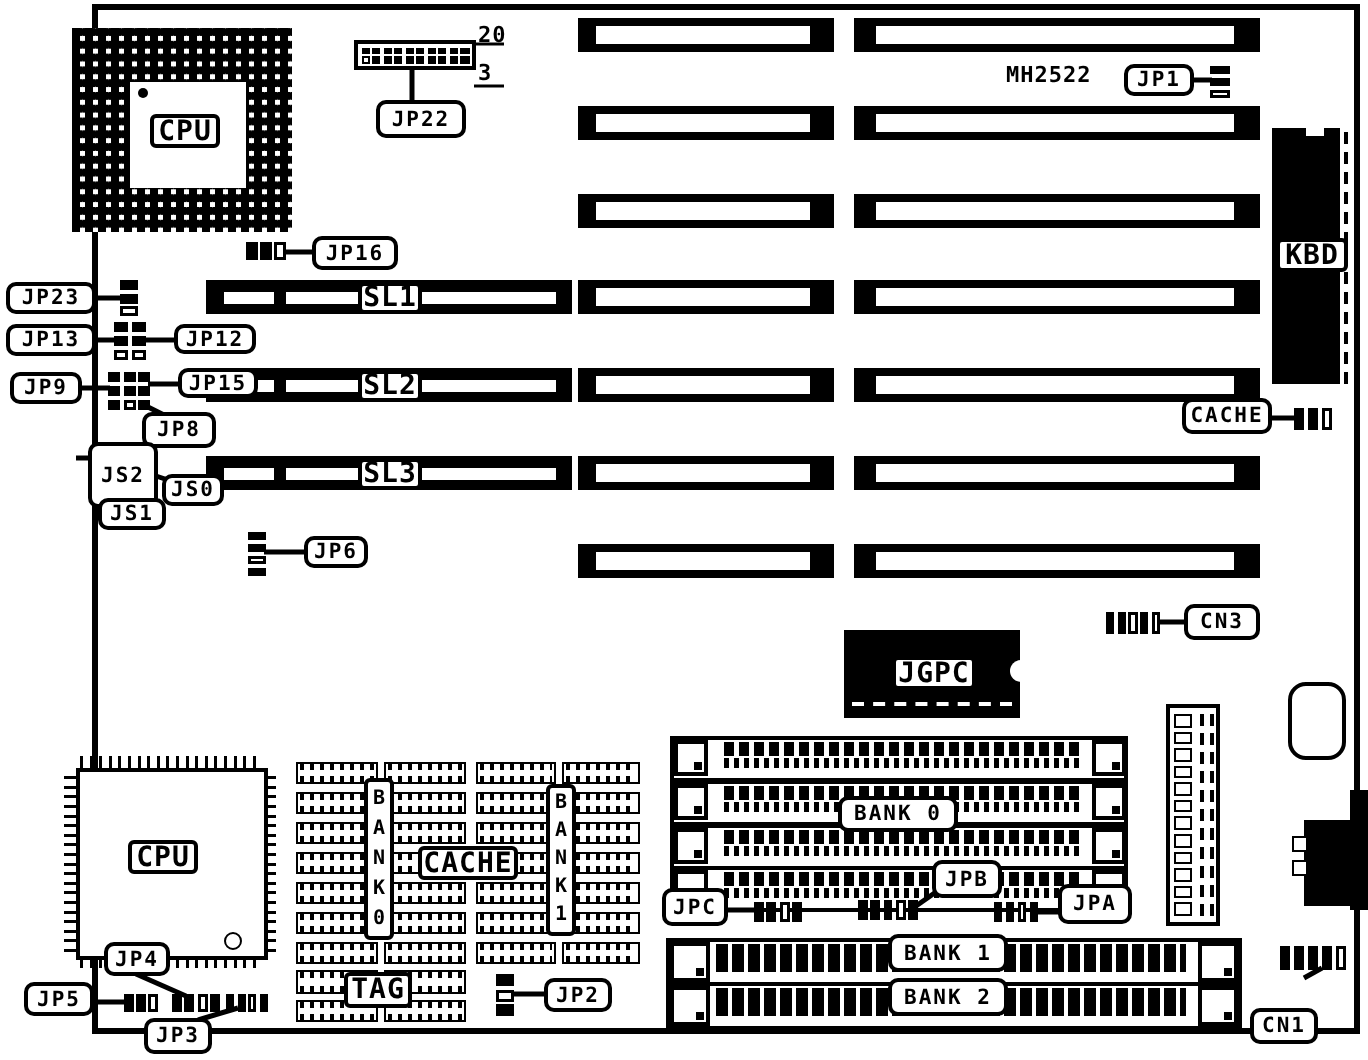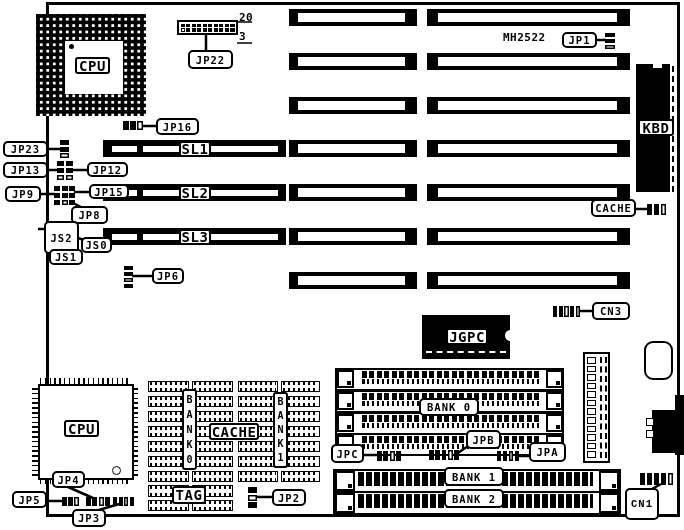--- a/index.html
+++ b/index.html
@@ -448,21 +448,21 @@
   <div class="abs" style="left:646px;top:418px;width:8px;height:8px;background:#fff;border:1.5px solid #000;z-index:3;"></div>
   <div class="abs" style="left:646px;top:430px;width:8px;height:8px;background:#fff;border:1.5px solid #000;z-index:3;"></div>
 
   <div class="jmp" style="left:640px;top:473px;width:33px;height:12px;">
       <i></i>
       <i></i>
       <i></i>
       <i></i>
       <i class="o"></i>
     </div>
-  <div class="lbl" style="left:625px;top:488px;width:34px;height:32px;font-family:Liberation Mono, monospace;">
+  <div class="lbl" style="left:625px;top:504px;width:34px;height:18px;">
       <span>CN1</span>
     </div>
 
   <svg class="lines" width="684" height="530">
     <g stroke="#000" stroke-width="2.5">
       <line x1="206" y1="35" x2="206" y2="51"></line>
       <line x1="237" y1="22" x2="252" y2="22" stroke-width="1.5"></line>
       <line x1="237" y1="43" x2="252" y2="43" stroke-width="1.5"></line>
       <line x1="142" y1="126" x2="157" y2="126"></line>
       <line x1="47" y1="149" x2="61" y2="149"></line>

